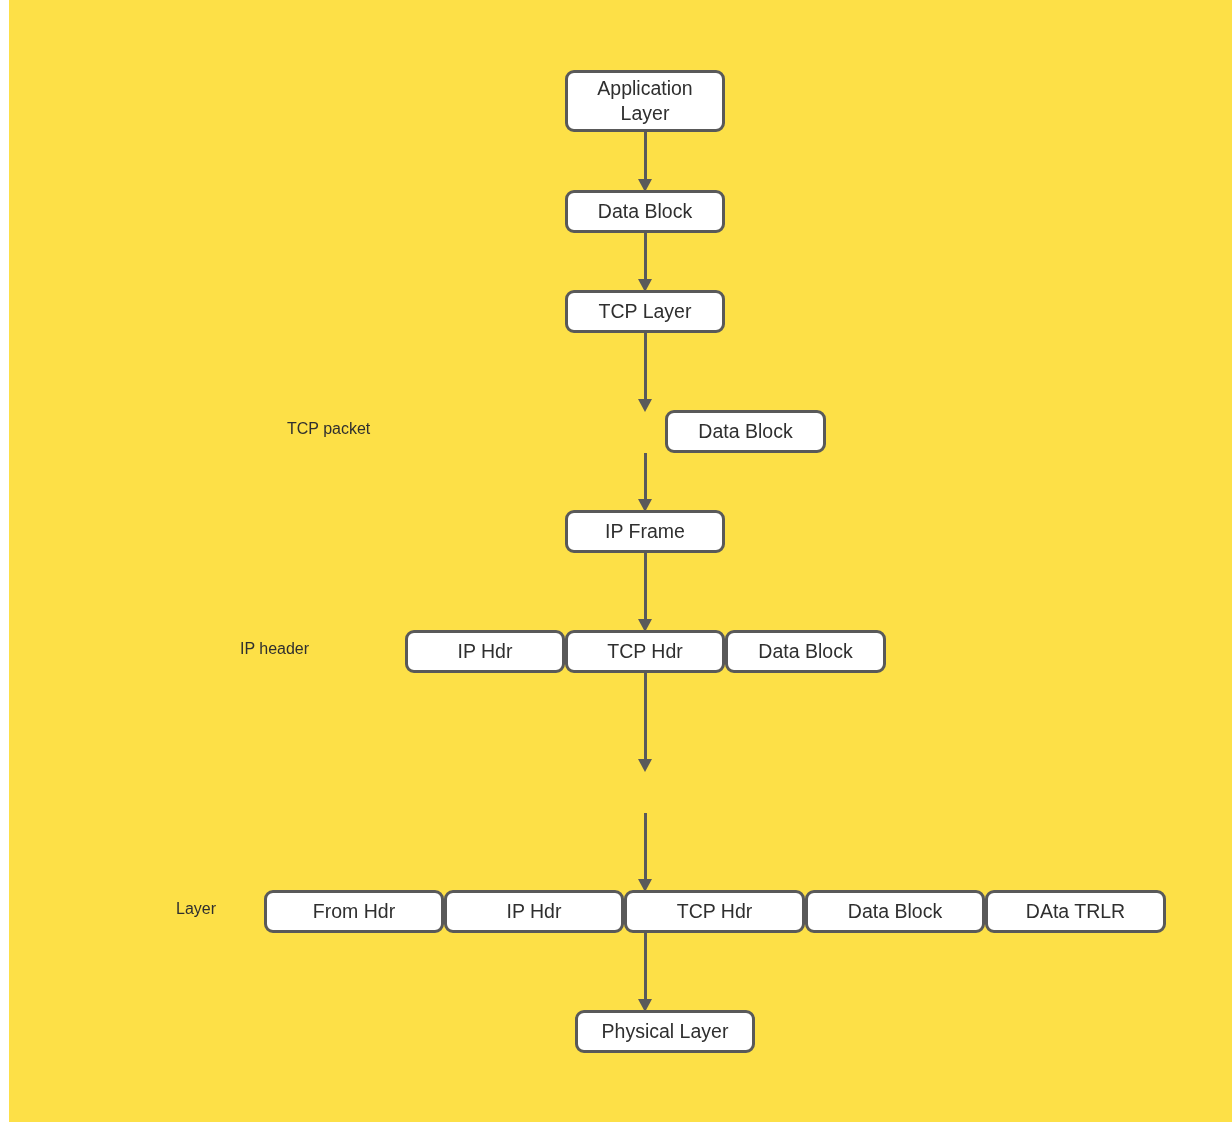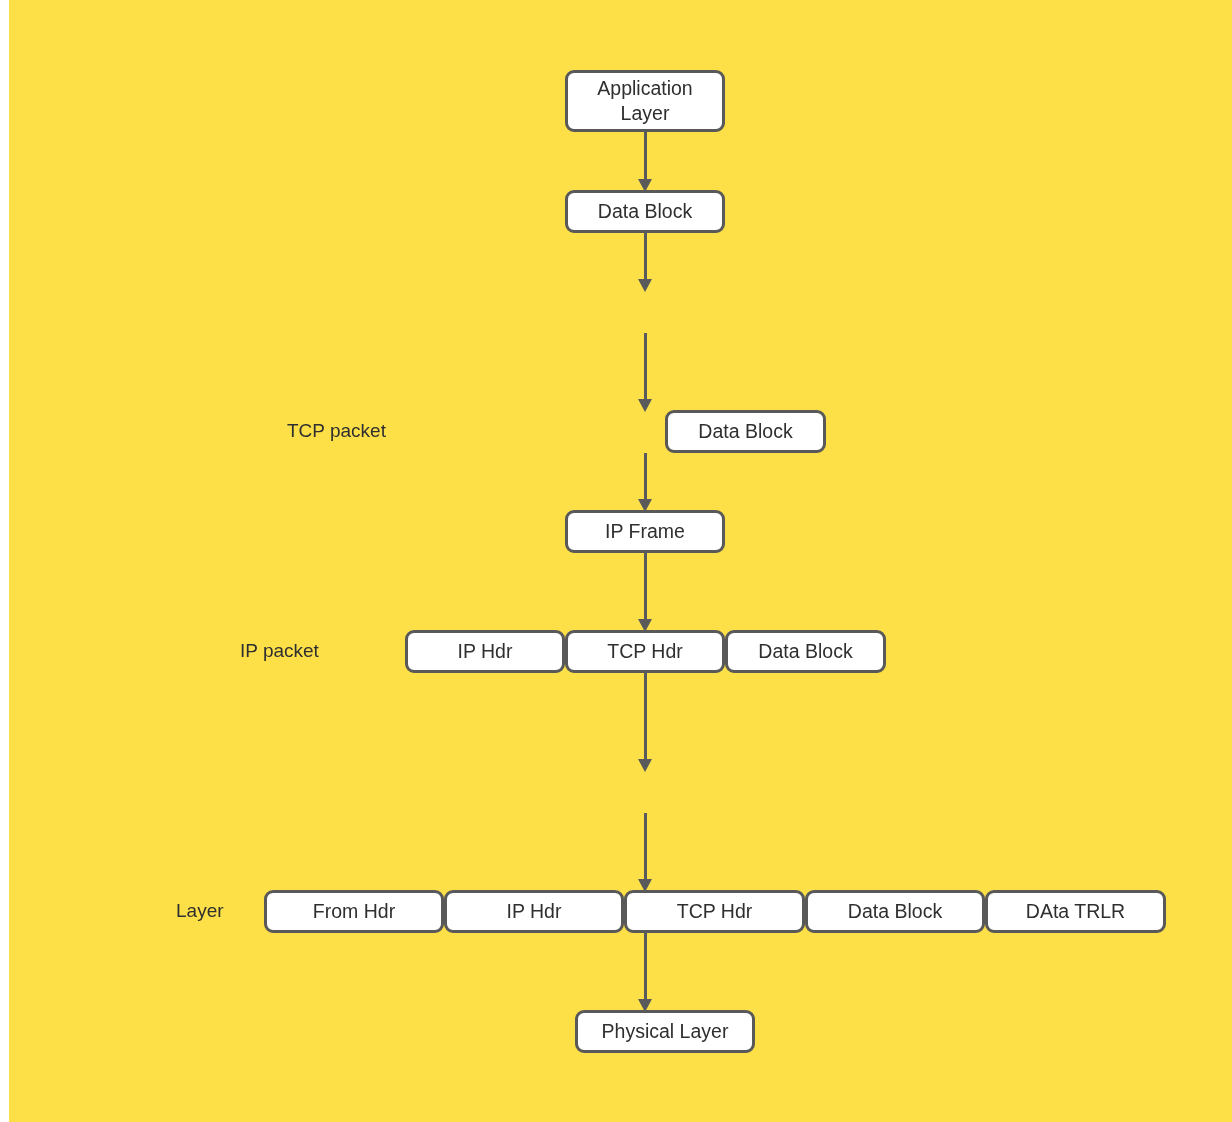--- a/index.html
+++ b/index.html
@@ -30,21 +30,21 @@
     justify-content: center;
     text-align: center;
     font-size: 19.5px;
     line-height: 1.28;
     color: #2f2f2f;
     z-index: 3;
     white-space: pre-line;
   }
   .side-label {
     position: absolute;
-    font-size: 19px;
+    font-size: 16px;
     color: #2f2f2f;
     white-space: nowrap;
     z-index: 3;
   }
   .arrow-line {
     position: absolute;
     width: 3px;
     background: #5a5a5a;
     z-index: 1;
   }
@@ -74,25 +74,26 @@
     <div class="arrow-head" style="left: 628.5px; top: 619px;"></div>
     <div class="arrow-line" style="left: 634.5px; top: 673px; height: 88px;"></div>
     <div class="arrow-head" style="left: 628.5px; top: 759px;"></div>
     <div class="arrow-line" style="left: 634.5px; top: 813px; height: 68px;"></div>
     <div class="arrow-head" style="left: 628.5px; top: 879px;"></div>
     <div class="arrow-line" style="left: 634.5px; top: 933px; height: 68px;"></div>
     <div class="arrow-head" style="left: 628.5px; top: 999px;"></div>
     <div class="node" style="left: 556px; top: 70px; width: 160px; height: 62px;">Application
 Layer</div>
     <div class="node" style="left: 556px; top: 190px; width: 160px; height: 43px;">Data Block</div>
+    <div class="node" style="left: 556px; top: 290px; width: 160px; height: 43px;">TCP Layer</div>
     <div class="node" style="left: 556px; top: 510px; width: 160px; height: 43px;">IP Frame</div>
     <div class="node" style="left: 566px; top: 1010px; width: 180px; height: 43px;">Physical Layer</div>
     <div class="side-label" style="left: 278px; top: 419.5px;">TCP packet</div>
     <div class="node" style="left: 656px; top: 410px; width: 161px; height: 43px;">Data Block</div>
-    <div class="side-label" style="left: 231px; top: 639.5px;">IP packet</div>
+    <div class="side-label" style="left: 231px; top: 639.5px;">IP header</div>
     <div class="node" style="left: 396px; top: 630px; width: 160px; height: 43px;">IP Hdr</div>
     <div class="node" style="left: 556px; top: 630px; width: 160px; height: 43px;">TCP Hdr</div>
     <div class="node" style="left: 716px; top: 630px; width: 161px; height: 43px;">Data Block</div>
     <div class="side-label" style="left: 167px; top: 899.5px;">Layer</div>
     <div class="node" style="left: 255px; top: 890px; width: 180px; height: 43px;">From Hdr</div>
     <div class="node" style="left: 435px; top: 890px; width: 180px; height: 43px;">IP Hdr</div>
     <div class="node" style="left: 615px; top: 890px; width: 181px; height: 43px;">TCP Hdr</div>
     <div class="node" style="left: 796px; top: 890px; width: 180px; height: 43px;">Data Block</div>
     <div class="node" style="left: 976px; top: 890px; width: 181px; height: 43px;">DAta TRLR</div>
   </div>

